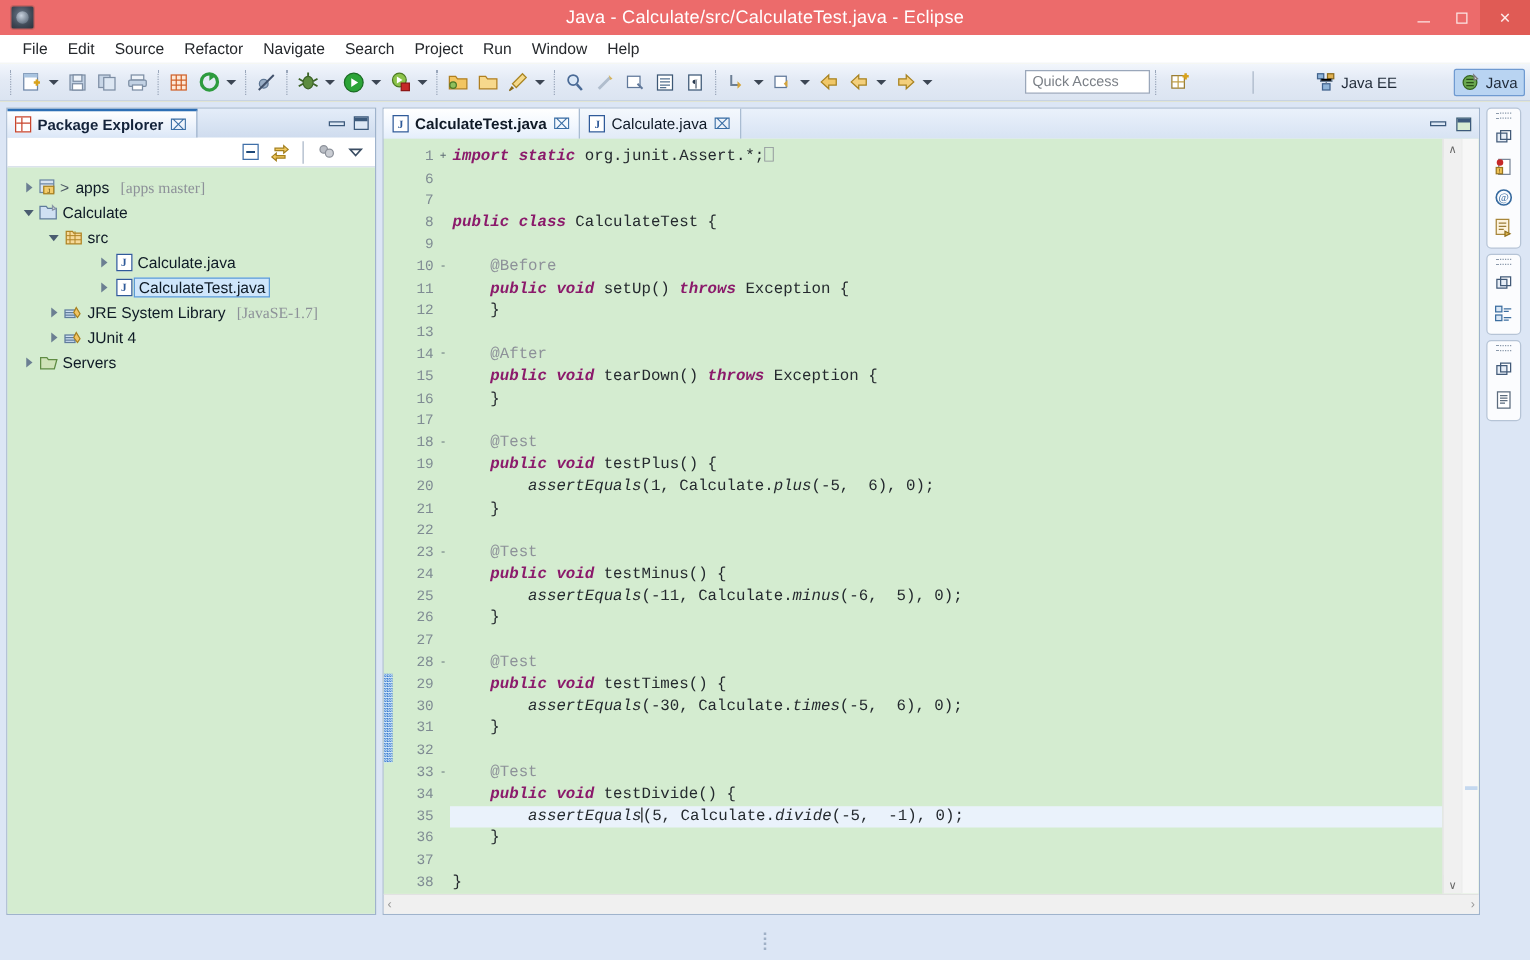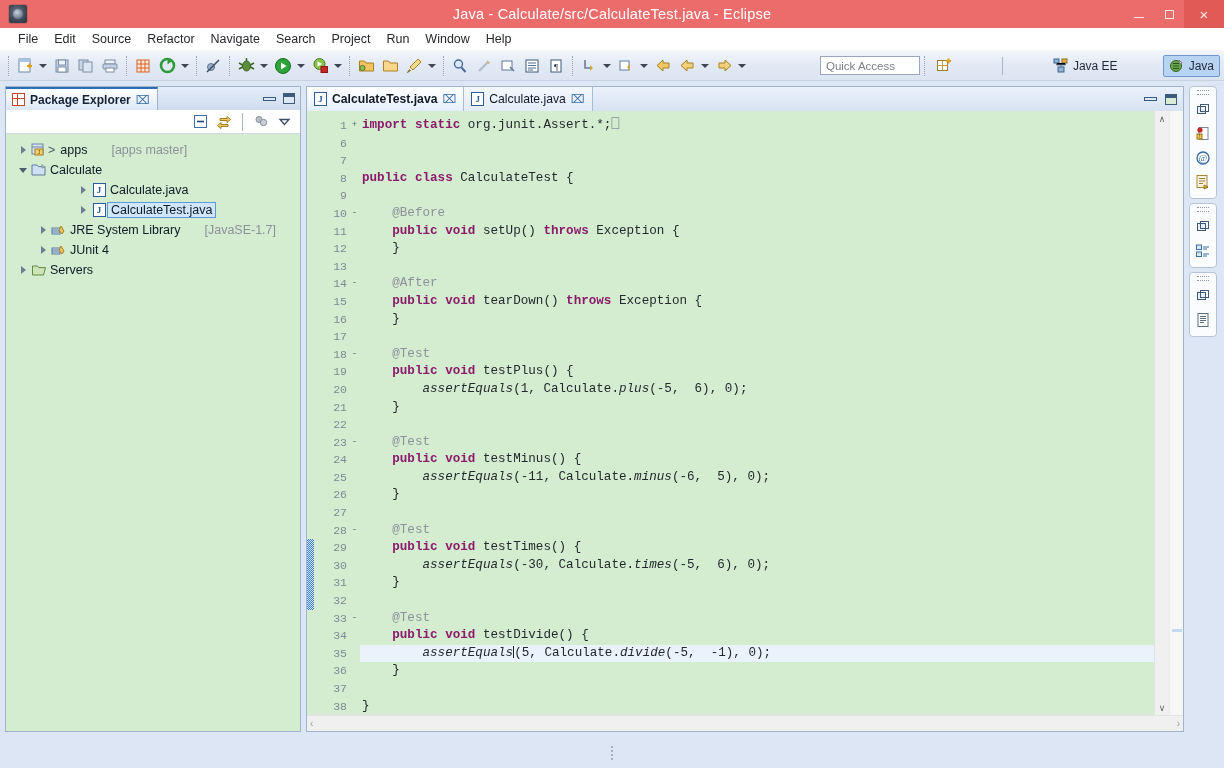--- a/index.html
+++ b/index.html
@@ -178,21 +178,21 @@
     width:0;height:0;border-top:4px solid transparent;border-bottom:4px solid transparent;border-left:5px solid #6b7f92;
   }
   .tn-arrow .open {
     width:0;height:0;border-left:4px solid transparent;border-right:4px solid transparent;border-top:5px solid #4a5d70;
   }
   .tn-ico { width: 18px; flex: 0 0 18px; display: flex; align-items: center; justify-content: center; }
   .tn-label { padding: 0 2px; }
   .tn-label.sel {
     background: #cfe6fb; border: 1px solid #5b9bd5; padding: 0 3px; margin-left: -1px;
   }
-  .tn-sub { color: #8d9199; margin-left: 22px; }
+  .tn-sub { color: #8d9199; margin-left: 7px; font-family: Liberation Serif, serif; }
   .tn-gt { color: #4c5864; margin-right: 3px; }
 
   
   .editor-panel {
     flex: 1 1 auto; margin-left: 5px; margin-right: 40px;
     height: 646px;
     display: flex; flex-direction: column;
     background: #ffffff;
     border: 1px solid #9fb3cc;
   }
@@ -248,21 +248,21 @@
     flex: 1 1 auto; position: relative;
     background: #d4ecd0;
     font-family: "Liberation Mono", monospace;
     font-size: 12.6px;
     padding-top: 6px;
     white-space: pre;
     overflow: hidden;
   }
   .cline { height: 17.6px; line-height: 17.6px; padding-left: 2px; }
   .cline.hl { background: #eaf2fb; margin-left: -53px; padding-left: 55px; }
-  .kw { color: #8b1a6b; font-weight: bold; }
+  .kw { color: #8b1a6b; font-weight: bold; font-style: italic; }
   .ann { color: #8d9199; }
   .plain { color: #24292e; }
   .mth { color: #24292e; font-style: italic; }
   .caret { display:inline-block; width:1px; height:12px; background:#222; vertical-align:-2px; }
 
   .ed-vscroll {
     width: 15px; flex: 0 0 15px;
     background: #f0f0f0; border-left: 1px solid #e2e2e2;
     display: flex; flex-direction: column; align-items: center;
     position: relative;
@@ -618,20 +618,32 @@
             </span>
           <span class="tn-ico">
             <svg width="16" height="16" viewBox="0 0 16 16">
                 <path d="M1 3h5l1.2 1.6H14V13H1z" fill="#cfe0f2" stroke="#5f7c9c"></path>
                 <path d="M11 2.5l2.5 2.5L11 6z" fill="#d6dde6" stroke="#8794a5"></path>
               </svg>
           </span>
           <span class="tn-label">Calculate</span>
         </div>
 
+        <div class="tn" style="padding-left:30px">
+          <span class="tn-arrow">
+              <i class="open"></i>
+            </span>
+          <span class="tn-ico">
+            <svg width="16" height="16" viewBox="0 0 16 16">
+                <path d="M2 3h5l1 1.5h6V13H2z" fill="#f6d99a" stroke="#b08424"></path>
+                <path d="M5 3v10M9 3v10M2 6.5h12M2 9.8h12" stroke="#b08424" stroke-width=".8"></path>
+              </svg>
+          </span>
+          <span class="tn-label">src</span>
+        </div>
 
 
         <div class="tn" style="padding-left:70px">
           <span class="tn-arrow">
               <i class="closed"></i>
             </span>
           <span class="tn-ico">
             <span class="jicon">J</span>
           </span>
           <span class="tn-label">Calculate.java</span>

